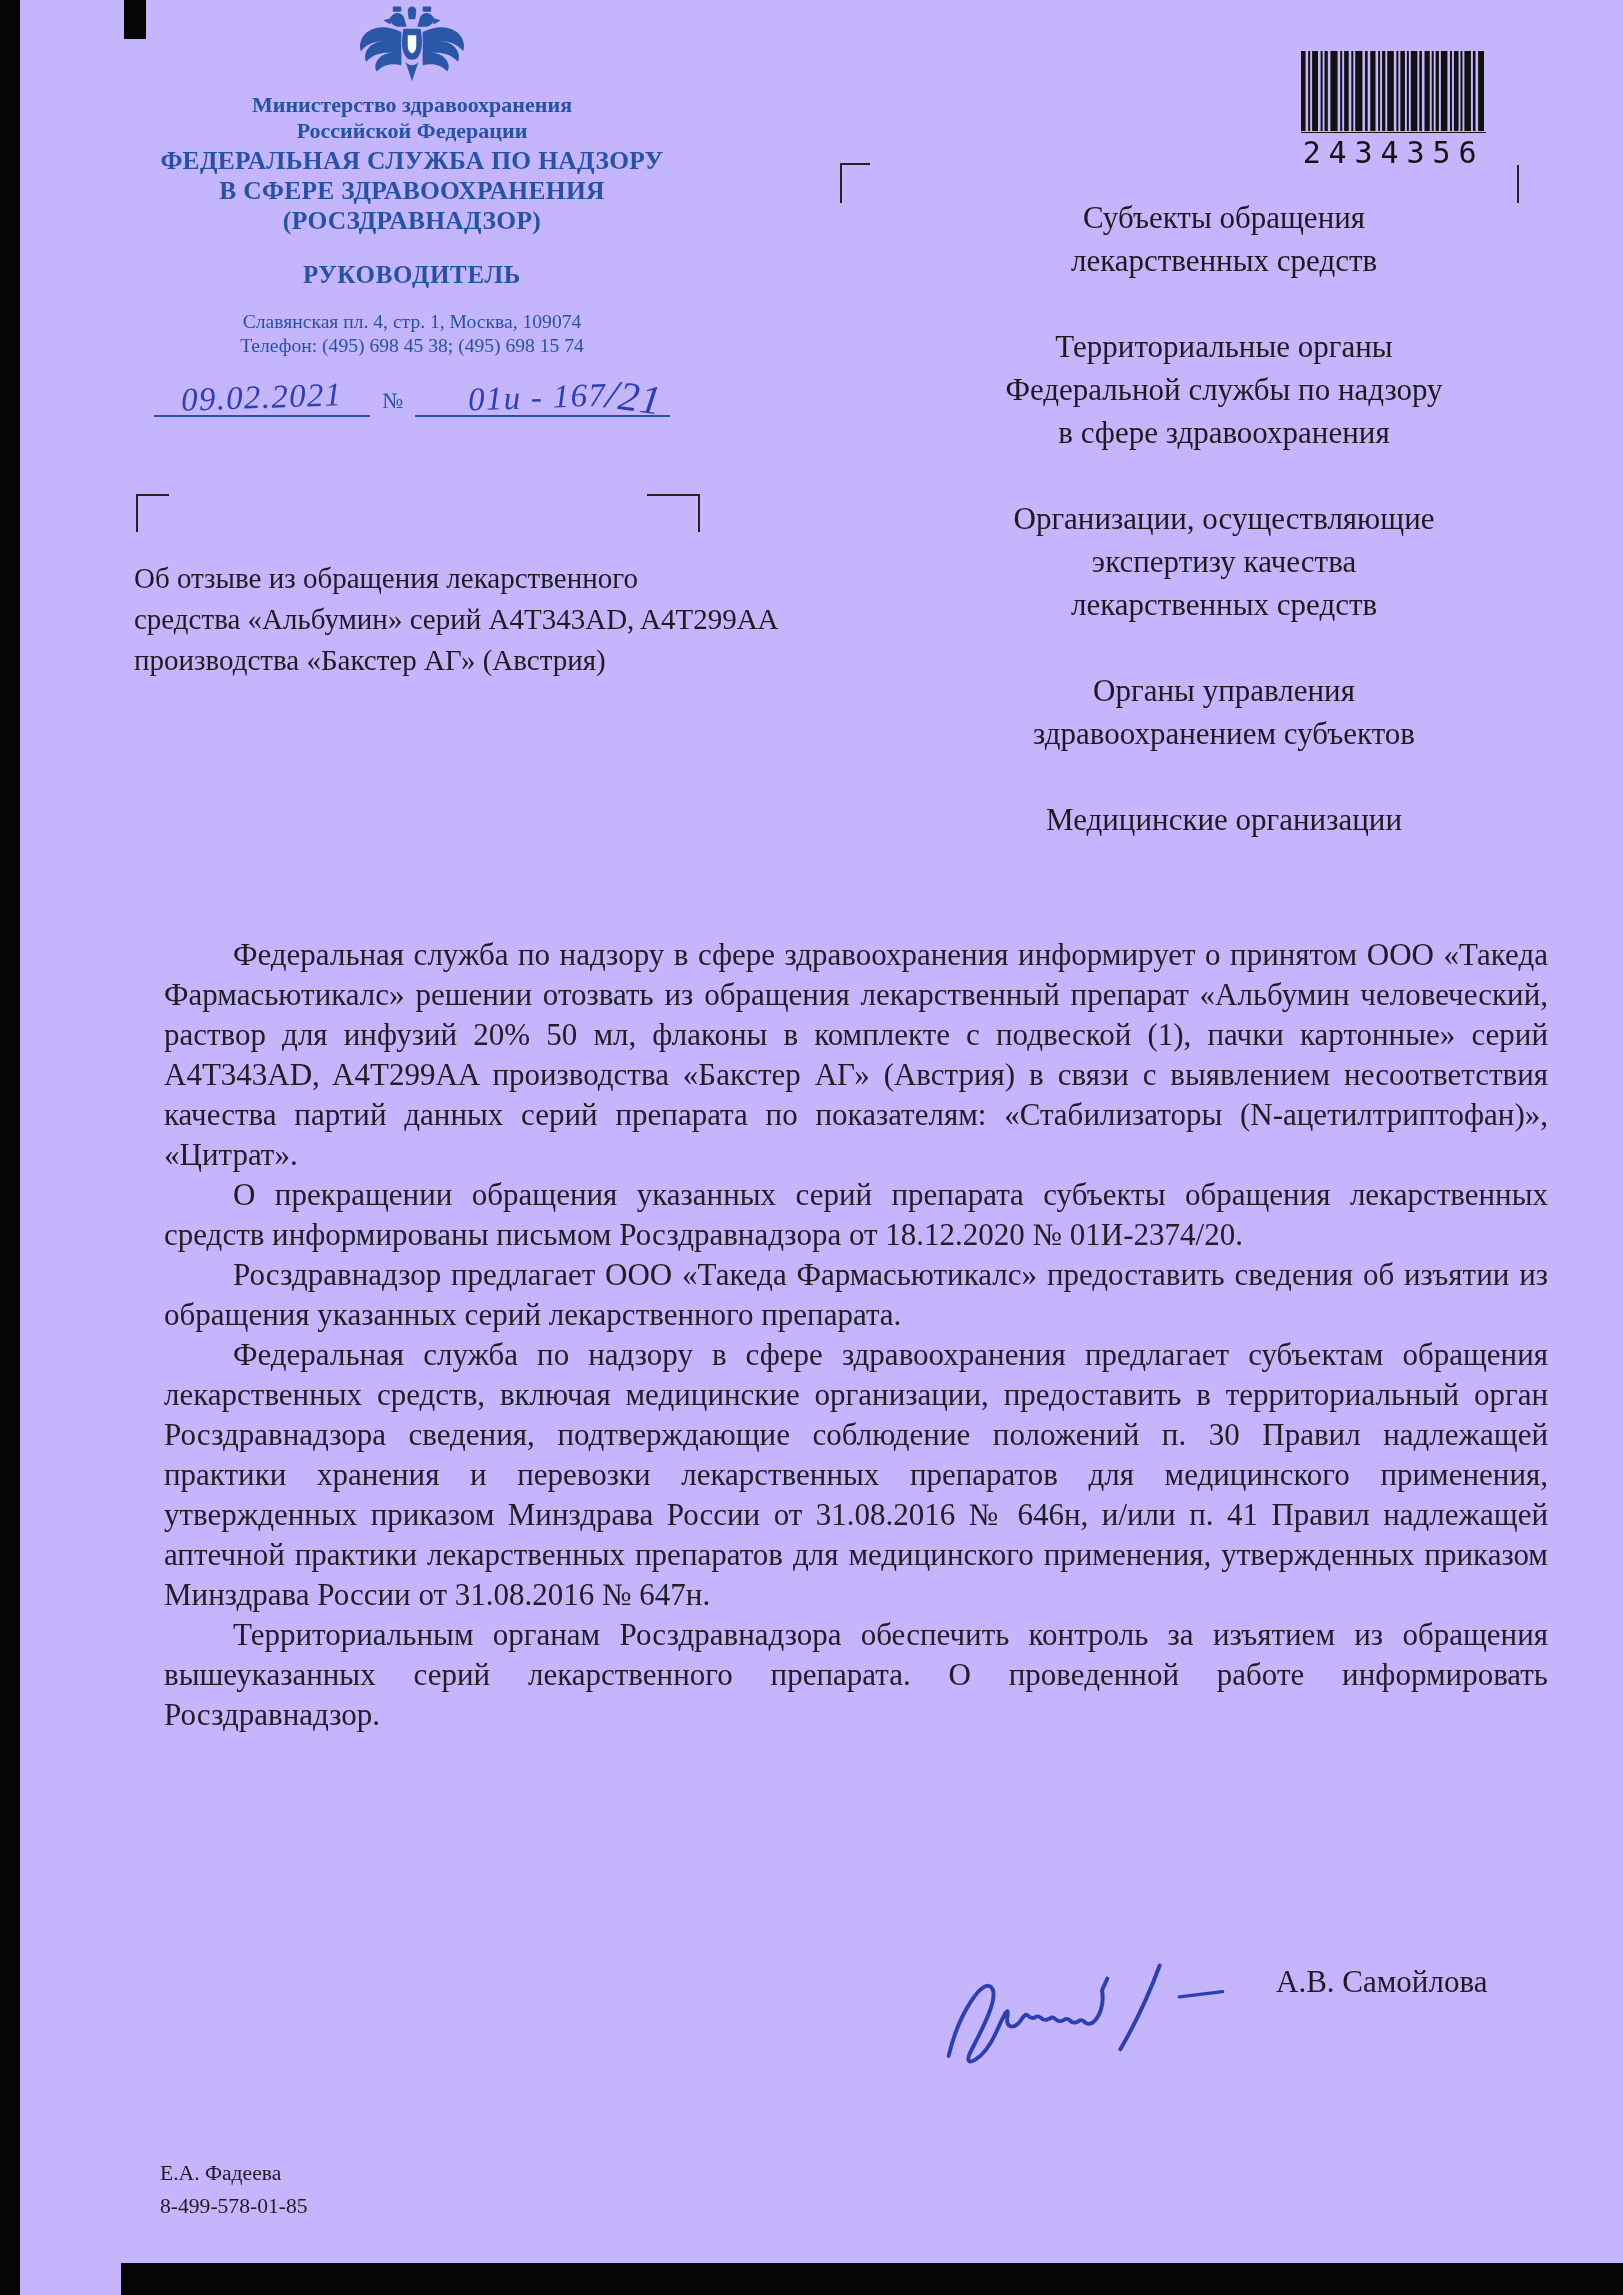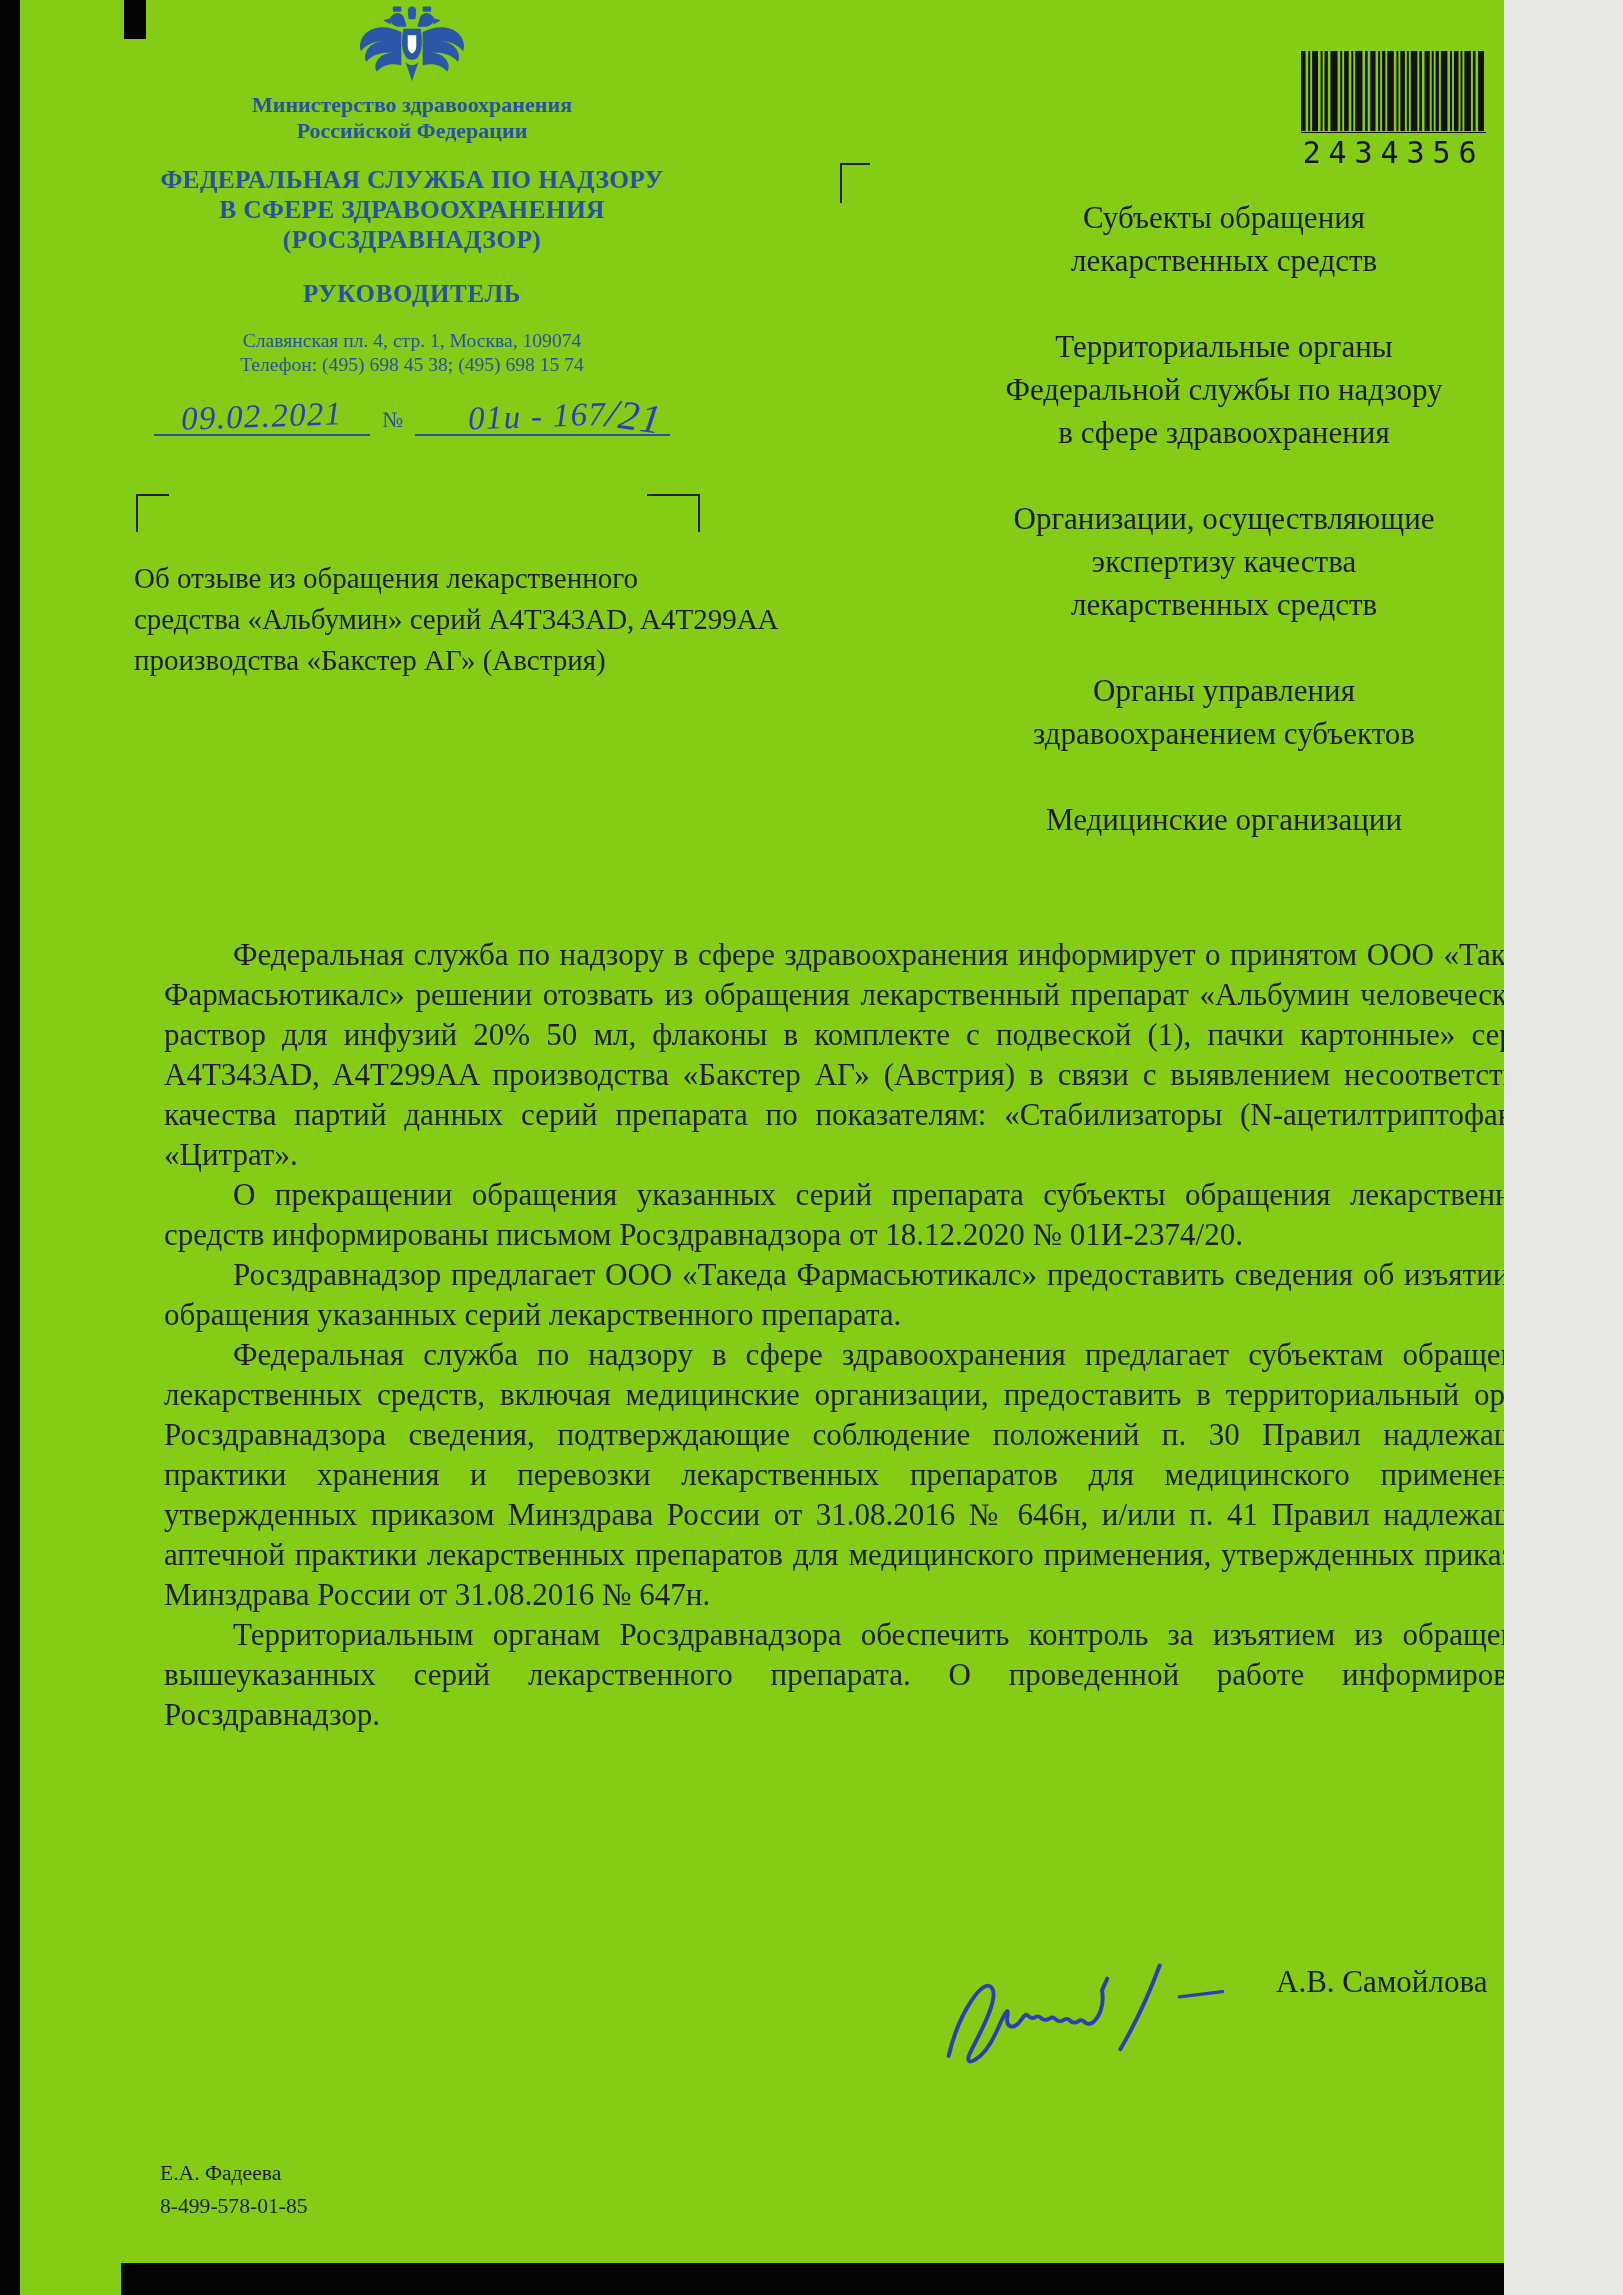--- a/index.html
+++ b/index.html
@@ -1,33 +1,33 @@
 <!DOCTYPE html>
 <html style="font-size:10.5px"><head>
 <meta charset="utf-8">
 <style>
   html,body{margin:0;padding:0;background:#e8e8e6;}
   .page{
     position:relative;
-    width:1504px;height:2295px;
-    background:#84cc16;
+    width:1623px;height:2295px;
+    background:#c4b5fd;
     font-family:"Liberation Serif","DejaVu Serif",serif;
     color:#202024;
     overflow:hidden;
   }
   
   .scan-bar-left{position:absolute;left:0;top:0;width:19.6px;height:2295px;background:#050505;}
   .scan-bar-bottom{position:absolute;left:121px;top:2263px;width:1502px;height:32px;background:#050505;}
   .scan-mark-top{position:absolute;left:124px;top:0;width:22px;height:39px;background:#050505;}
 
   
   .letterhead{position:absolute;left:111px;top:0;width:602px;text-align:center;color:#2553a3;}
   .emblem{height:88px;margin-top:2.6px;}
   .ministry{font-weight:bold;font-size:22px;line-height:26px;white-space:pre-line;margin-top:1.3px;}
-  .service{font-weight:bold;font-size:25.5px;line-height:30px;white-space:pre-line;margin-top:21px;letter-spacing:0.3px;}
+  .service{font-weight:bold;font-size:25.5px;line-height:30px;white-space:pre-line;margin-top:2px;letter-spacing:0.3px;}
   .position{font-weight:bold;font-size:25px;letter-spacing:0.7px;margin-top:25px;}
   .address{font-size:19.6px;margin-top:22px;}
   .phone{font-size:19.6px;margin-top:2.6px;}
 
   .docnum-row{margin-top:17px;display:flex;align-items:flex-end;justify-content:center;gap:11.8px;height:43px;}
   .blank{display:inline-flex;justify-content:center;align-items:flex-end;border-bottom:2px solid #2553a3;}
   .date-blank{width:216px;}
   .num-blank{width:255px;position:relative;}
   .hw{font-style:italic;color:#2c40b2;font-size:33px;line-height:35px;transform:rotate(-2deg);letter-spacing:1.3px;white-space:nowrap;}
   .hw-suffix{font-size:41px;line-height:35px;transform:rotate(8deg);margin-right:-46px;}

